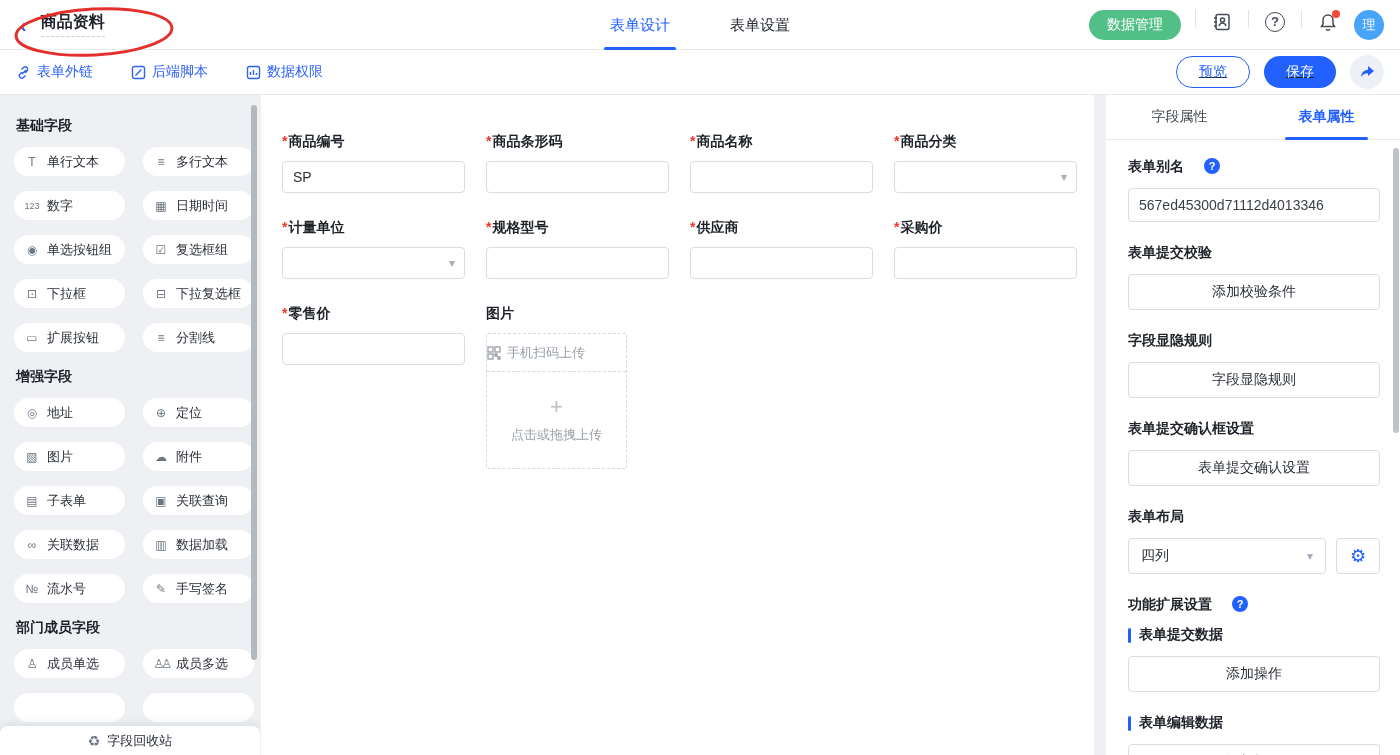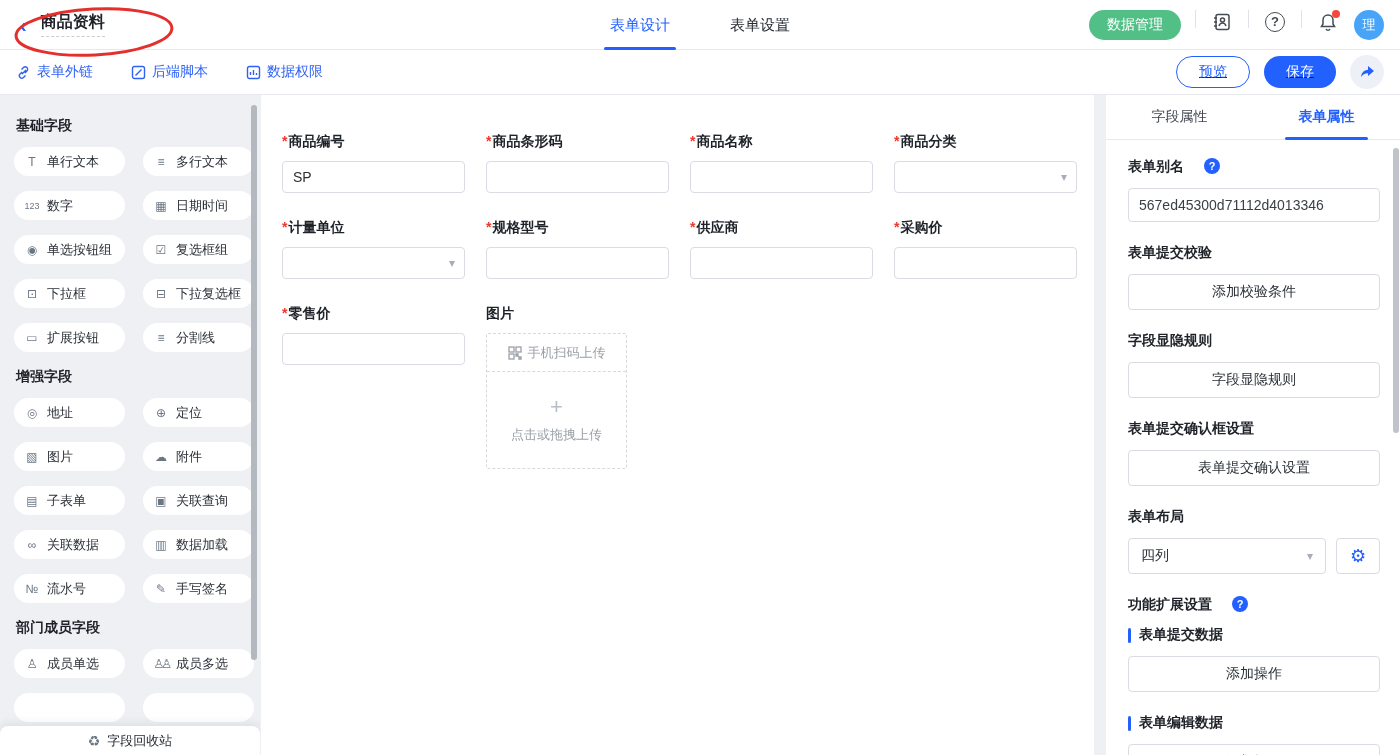--- a/index.html
+++ b/index.html
@@ -49,21 +49,21 @@
 
   
   .canvas { flex:1; background:#fff; margin-left:1px; padding:38px 0 0 21px; overflow:hidden; }
   .form-grid { display:grid; grid-template-columns:repeat(4,183px); column-gap:21px; row-gap:26px; }
   .f-label { font-size:14px; font-weight:700; color:#1f2329; margin-bottom:10px; }
   .req { color:#f0372c; margin-right:1px; }
   .f-input { width:183px; height:32px; border:1px solid #d9dce3; border-radius:4px; background:#fff; padding:0 10px; font-size:14px; color:#2b2f36; font-family:inherit; }
   .f-select { position:relative; }
   .f-select .chev { position:absolute; right:10px; top:50%; transform:translateY(-50%); color:#a8adb7; font-size:12px; pointer-events:none; }
   .upload-box { width:141px; border:1px dashed #d6d9de; border-radius:2px; background:#fff; }
-  .upload-scan { height:38px; display:flex; align-items:center; justify-content:center; gap:6px; color:#9aa0a8; font-size:13px; border-bottom:1px dashed #d6d9de; cursor:pointer; }
+  .upload-scan { height:38px; display:flex; align-items:center; gap:6px; color:#9aa0a8; font-size:13px; border-bottom:1px dashed #d6d9de; cursor:pointer; }
   .upload-drop { height:96px; display:flex; flex-direction:column; align-items:center; justify-content:center; gap:8px; color:#9aa0a8; font-size:13px; cursor:pointer; }
   .plus { font-size:22px; color:#b9bec6; line-height:1; font-weight:300; }
 
   
   .panel { width:294px; background:#fff; margin-left:12px; position:relative; flex:none; overflow:hidden; }
   .panel-tabs { height:45px; display:flex; border-bottom:1px solid #e7e9ee; }
   .panel-tab { flex:1; display:flex; align-items:center; justify-content:center; font-size:14px; color:#41464f; position:relative; cursor:pointer; }
   .panel-tab.active { color:#2361ff; font-weight:600; }
   .panel-tab.active:after { content:""; position:absolute; left:32px; right:32px; bottom:-1px; height:3px; background:#2361ff; border-radius:2px; }
   .panel-body { padding:18px 20px 0 22px; }

